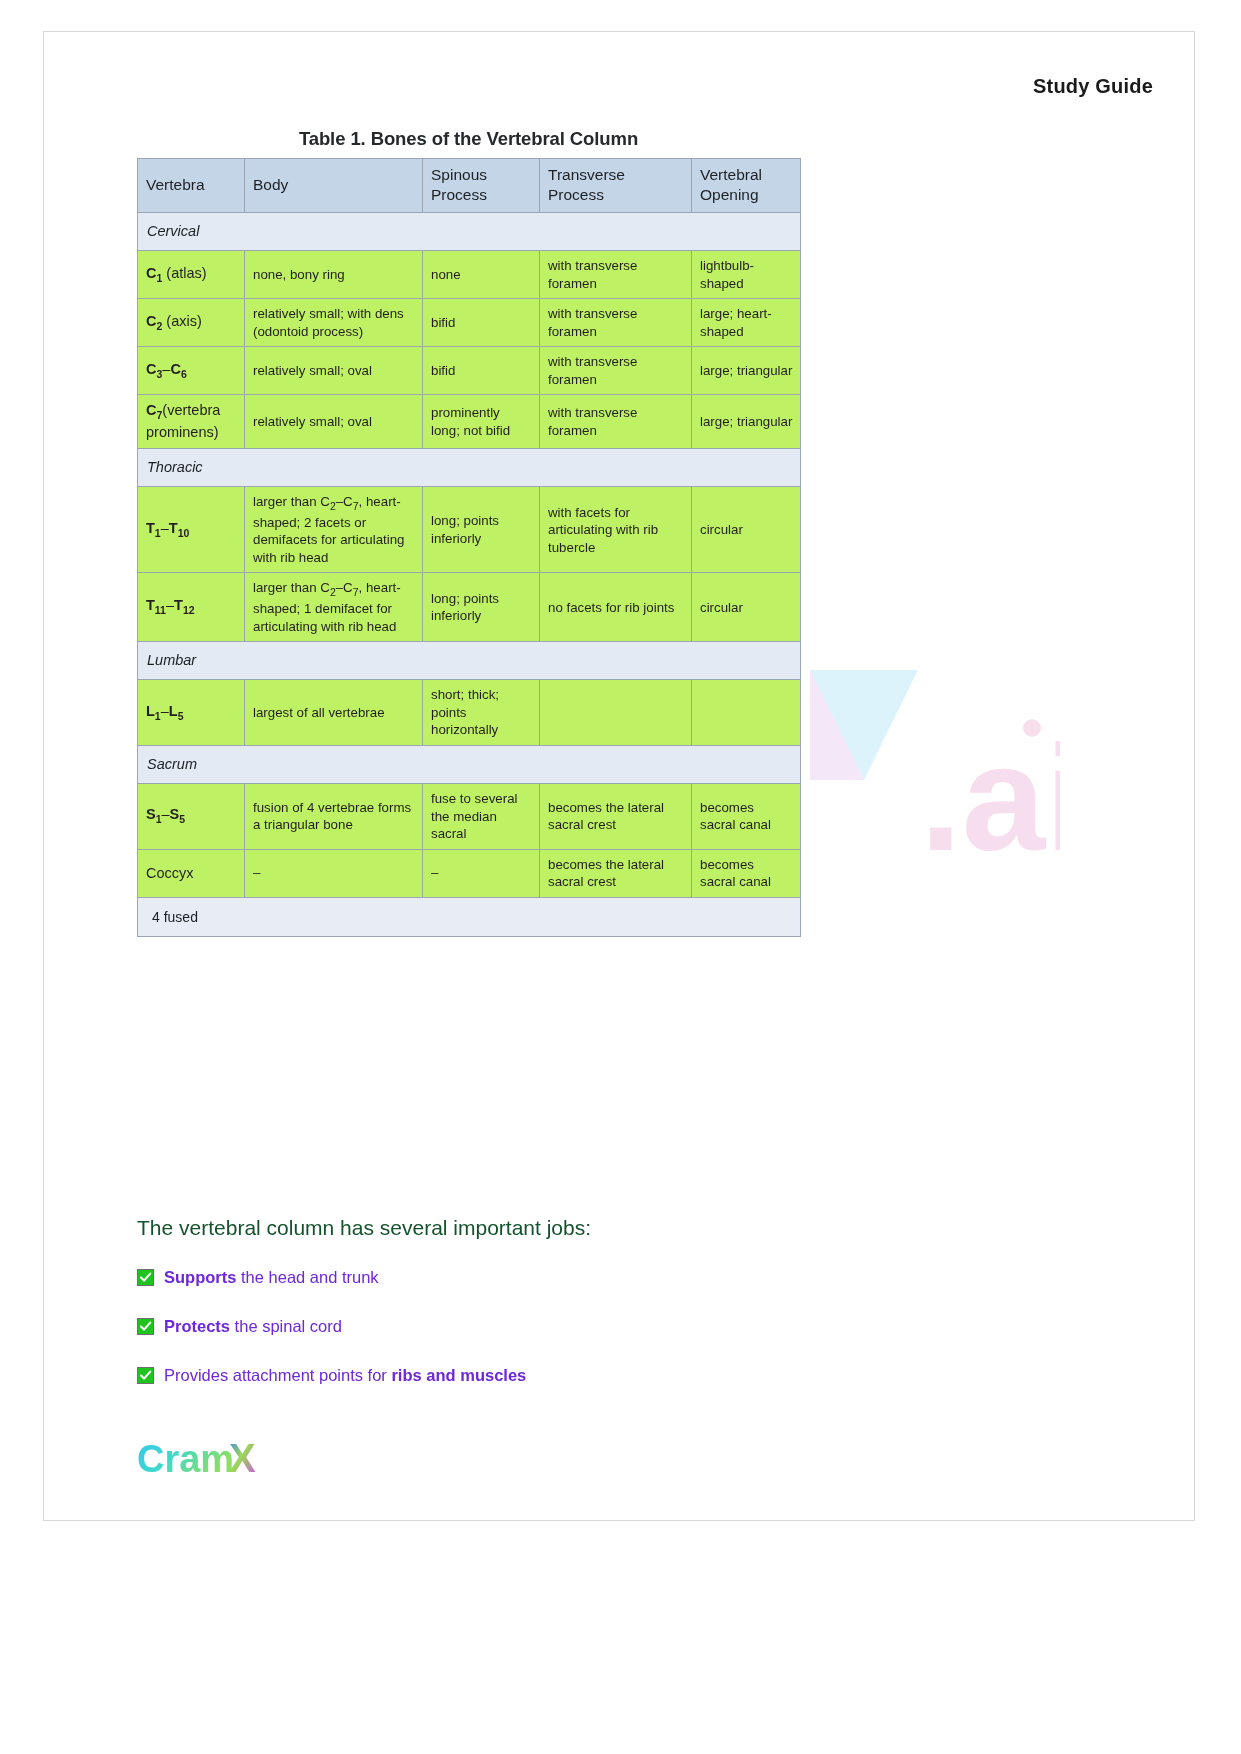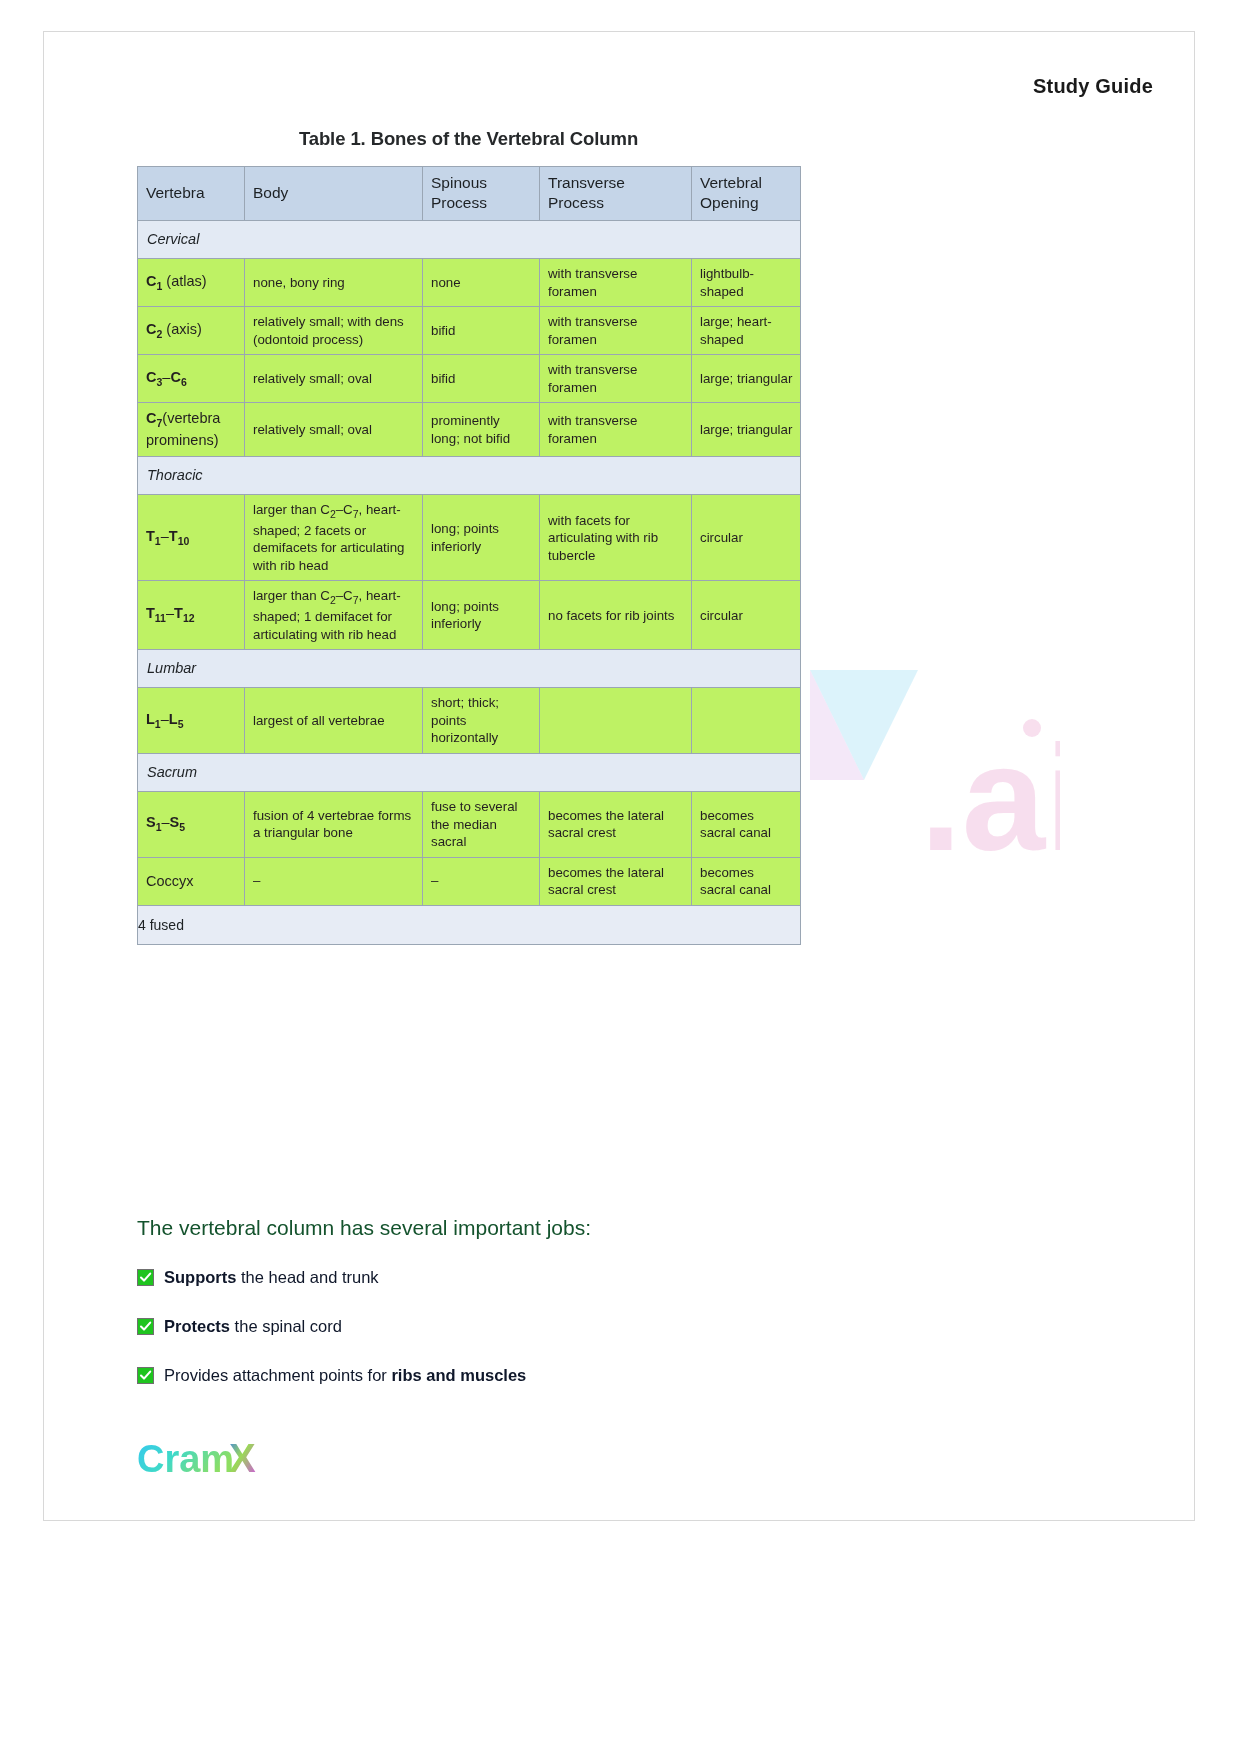--- a/index.html
+++ b/index.html
@@ -64,21 +64,21 @@
     top: 128px;
     width: 663px;
     z-index: 1;
   }
 
   .table-caption {
     text-align: center;
     font-size: 18.5px;
     font-weight: bold;
     color: #26292b;
-    padding-bottom: 16px;
+    padding-bottom: 8px;
     letter-spacing: -0.1px;
   }
 
   table.vtable {
     width: 663px;
     border-collapse: collapse;
     table-layout: fixed;
     font-size: 13.3px;
     color: #231f20;
     background: #bef264;
@@ -108,21 +108,21 @@
     font-style: italic;
     font-size: 14.5px;
     padding: 9px 9px;
     color: #1d2124;
     margin-top: 32px;
   }
 
   tr.footer-row td {
     background: #e7ecf5;
     font-size: 14px;
-    padding: 10px 0;
+    padding: 10px 14px;
     color: #1d2124;
     font-style: normal;
   }
 
   td.vert {
     font-size: 14.5px;
     padding-left: 9px;
   }
   td.vert sub {
     font-size: 10.5px;
@@ -154,21 +154,21 @@
     left: 137px;
     top: 1268px;
     width: 700px;
     z-index: 2;
   }
   .check-item {
     display: flex;
     align-items: center;
     margin-bottom: 30px;
     font-size: 16.5px;
-    color: #0f172a;
+    color: #6d28d9;
   }
   .checkbox {
     width: 17px;
     height: 17px;
     min-width: 17px;
     background: #1fc41f;
     border: 1.5px solid #707070;
     margin-right: 10px;
     position: relative;
     display: inline-block;

